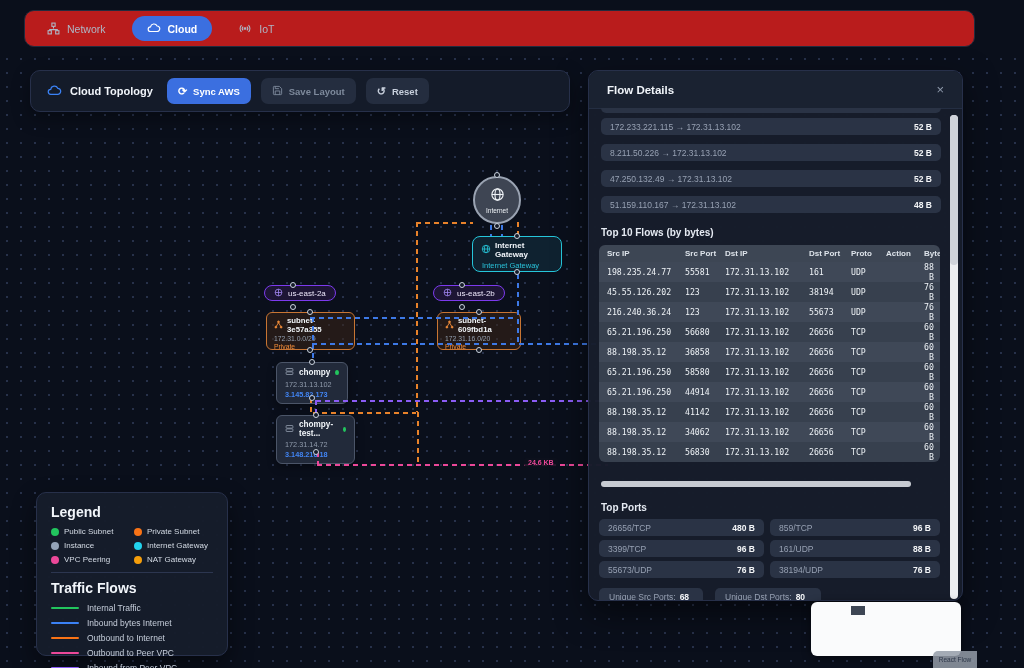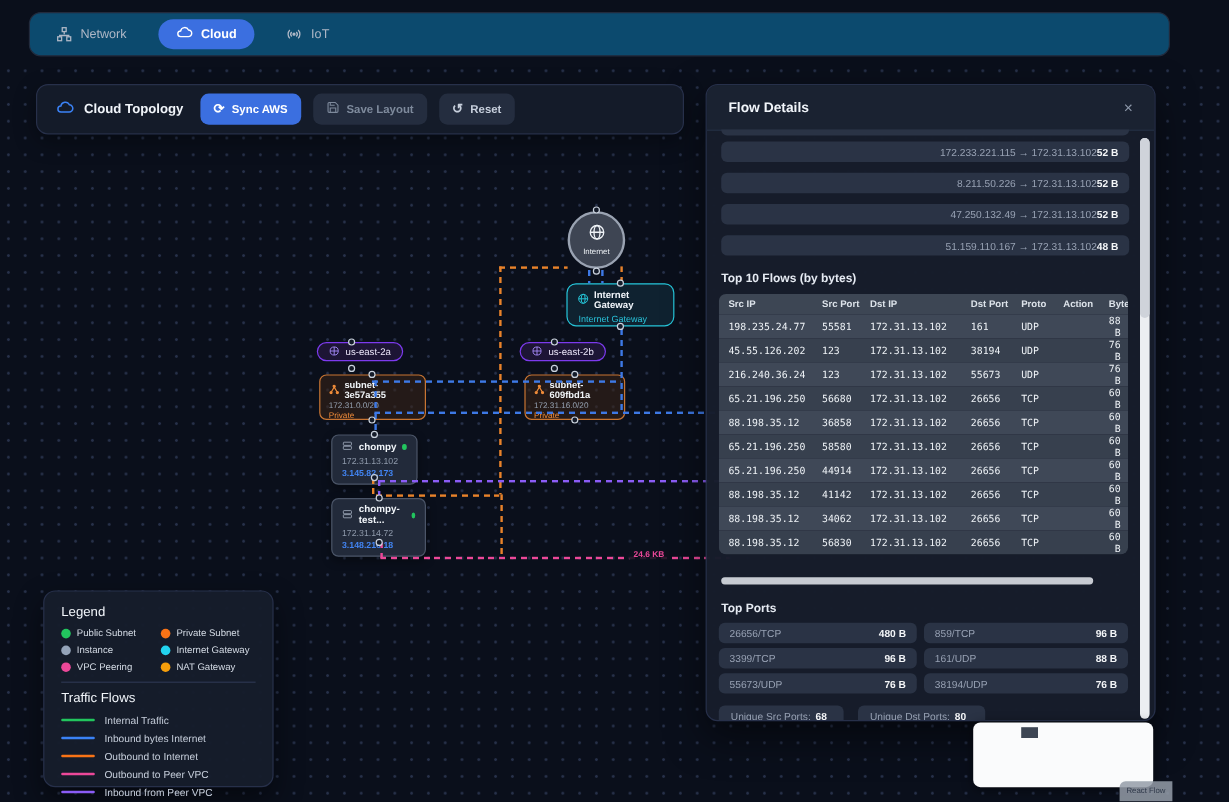--- a/index.html
+++ b/index.html
@@ -1,60 +1,60 @@
 <!DOCTYPE html>
 <html><head>
 <meta charset="utf-8">
 <style>
   *{margin:0;padding:0;box-sizing:border-box}
   html,body{width:1024px;height:668px;overflow:hidden}
   body{position:relative;background:#0a0f1b;font-family:"Liberation Sans",sans-serif;color:#e5eaf2}
   .dots{position:absolute;left:0;top:52px;right:0;bottom:0;background-image:radial-gradient(circle,#27314a 1px,transparent 1.3px);background-size:14px 14px;z-index:0}
   
-  .topnav{position:absolute;left:24px;top:10px;width:951px;height:37px;background:#0c4a6e;border:1px solid #222b3d;border-radius:10px;display:flex;align-items:center;gap:26px;padding:0 22px;z-index:20}
+  .topnav{position:absolute;left:24px;top:10px;width:951px;height:37px;background:#b91c1c;border:1px solid #222b3d;border-radius:10px;display:flex;align-items:center;gap:26px;padding:0 22px;z-index:20}
   .navitem{display:flex;align-items:center;gap:7px;font-size:10.5px;color:#aeb7c6}
   .navitem svg{display:block}
   .navpill{display:flex;align-items:center;gap:7px;background:#3b6fe0;color:#fff;font-size:10.5px;font-weight:bold;height:25px;padding:0 15px;border-radius:14px}
   
   .toolbar{position:absolute;left:30px;top:70px;width:540px;height:42px;background:#141b29;border:1px solid #27304a;border-radius:10px;display:flex;align-items:center;gap:10px;padding:0 16px;z-index:20;box-shadow:0 6px 18px rgba(0,0,0,.35)}
   .tb-title{font-size:11px;font-weight:bold;color:#f1f5fa;margin-right:4px;display:flex;align-items:center;gap:8px}
   .select{display:flex;align-items:center;justify-content:space-between;width:158px;height:26px;background:#1e2636;border:1px solid #39435a;border-radius:7px;padding:0 9px;font-size:9.5px;color:#dde3ec}
   .select .chev{color:#8e99ab;font-size:8px}
   .btn{display:flex;align-items:center;gap:6px;height:26px;padding:0 11px;border-radius:7px;font-size:9.5px;font-weight:bold}
   .btn-blue{background:#3b6fe0;color:#fff}
   .btn-dark{background:#242d3f;color:#c7cfdc}
   .btn-dark.dim{color:#7e8a9c}
   .bicon{font-size:11px;line-height:1}
   
   .panel{position:absolute;left:588px;top:70px;width:375px;height:531px;background:rgba(22,29,43,.98);border:1px solid #27304a;border-radius:10px;z-index:10;box-shadow:0 12px 32px rgba(0,0,0,.5);overflow:hidden}
   .panel-head{position:absolute;left:0;top:0;right:0;height:38px;border-bottom:1px solid #242e42;background:#1a2231;display:flex;align-items:center;justify-content:space-between;padding:0 18px}
   .panel-title{font-size:11.5px;font-weight:bold;color:#f1f5fa}
   .close{color:#8e99ab;font-size:13px;line-height:1}
-  .fp{position:absolute;left:12px;width:340px;height:17px;background:#2a3345;border-radius:5px;display:flex;align-items:center;justify-content:flex-end;padding:0 9px;font-size:8.5px;color:#97a1b3}
+  .fp{position:absolute;left:12px;width:340px;height:17px;background:#2a3345;border-radius:5px;display:flex;align-items:center;justify-content:space-between;padding:0 9px;font-size:8.5px;color:#97a1b3}
   .fp .bytes{color:#f4f6f8;font-weight:bold}
   .sliver{position:absolute;left:12px;top:37px;width:340px;height:5px;background:#2a3345;border-radius:0 0 5px 5px}
   .sec-h{position:absolute;left:12px;font-size:10px;font-weight:bold;color:#e5eaf2}
   .tbl{position:absolute;left:10px;top:174px;width:341px;border-radius:6px;overflow:hidden;font-size:8.5px}
   .thead{display:grid;grid-template-columns:76px 38px 82px 40px 33px 36px 1fr;column-gap:2px;background:#3d4654;padding:4px 8px;font-weight:bold;color:#dde3ea;font-size:8px;line-height:1.15;align-items:start}
   .trow{display:grid;grid-template-columns:76px 38px 82px 40px 33px 36px 1fr;column-gap:2px;height:20px;align-items:center;padding:0 8px;font-family:"DejaVu Sans Mono",monospace;color:#eef2f6;font-size:8.2px}
   .trow:nth-child(odd){background:#3f4857}
   .trow:nth-child(even){background:#37404e}
   .thead .c-last,.trow .c-last{text-align:right}
   .abadge{width:10px;height:14px;background:#6e2f36;border-radius:3px}
   .hscroll{position:absolute;left:12px;top:410px;width:310px;height:6px;background:#c7cbd2;border-radius:3px}
   .vtrack{position:absolute;left:361px;top:44px;width:8px;height:484px;background:#eceef1;border-radius:4px}
   .vthumb{width:8px;height:150px;background:#cfd3da;border-radius:4px}
   .ports{position:absolute;left:10px;top:448px;width:341px;display:grid;grid-template-columns:165px 170px;column-gap:6px;row-gap:4px}
   .pp{height:17px;background:#2a3345;border-radius:5px;display:flex;align-items:center;justify-content:space-between;padding:0 9px;font-size:8.5px;color:#97a1b3}
   .pp .bytes{color:#f4f6f8;font-weight:bold}
   .upill{position:absolute;top:517px;height:18px;background:#2a3345;border-radius:5px;display:flex;align-items:center;gap:4px;padding:0 10px;font-size:8.5px;color:#97a1b3}
   .upill .uv{color:#f4f6f8;font-weight:bold}
   
   .legend{position:absolute;left:36px;top:492px;width:192px;height:164px;background:rgba(22,29,43,.97);border:1px solid #27304a;border-radius:10px;z-index:10;padding:11px 14px;box-shadow:0 10px 24px rgba(0,0,0,.45)}
-  .lg-title{font-size:11px;font-weight:normal;color:#f1f5fa;margin-bottom:7px}
+  .lg-title{font-size:14px;font-weight:bold;color:#f1f5fa;margin-bottom:7px}
   .lg-grid{display:grid;grid-template-columns:1fr 1fr;row-gap:5px;column-gap:4px;margin-bottom:8px}
   .lg-item{display:flex;align-items:center;gap:5px;font-size:8px;color:#d4dbe5}
   .lg-dot{width:8px;height:8px;border-radius:50%;flex:none}
   .lg-div{height:1px;background:#2c3650;margin:2px 0 7px}
   .lg-flow{display:flex;align-items:center;gap:8px;font-size:8.5px;color:#c6cedb;margin-bottom:5px}
   .lg-line{width:28px;height:2.5px;border-radius:2px;flex:none}
   
   .node{position:absolute;z-index:2}
   .edge-h{position:absolute;height:2px;z-index:3}
   .edge-v{position:absolute;width:2px;z-index:3}

